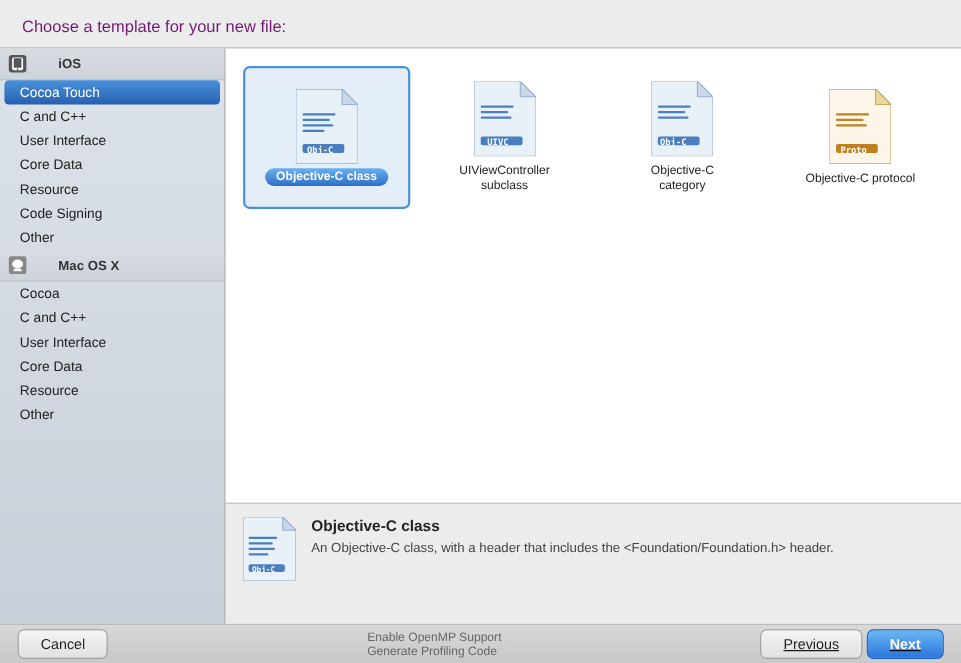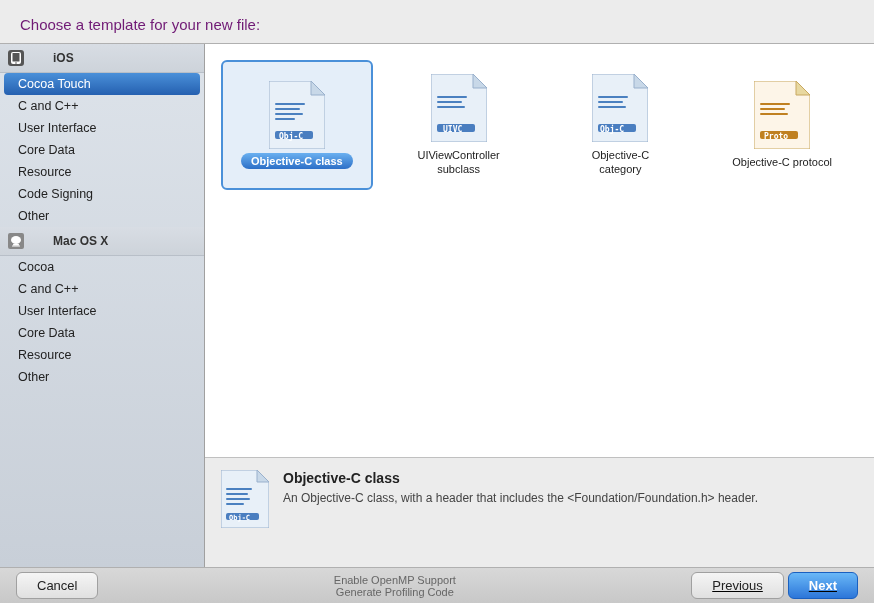--- a/index.html
+++ b/index.html
@@ -411,21 +411,21 @@
           <p>An Objective-C class, with a header that includes the &lt;Foundation/Foundation.h&gt; header.</p>
         </div>
       </div>
     </div>
   </div>
 
   <div class="bottom-bar">
     <div class="bottom-left">
       <button class="btn btn-default">Cancel</button>
     </div>
-    <div style="font-size:11px; color:#666; text-align:center;">
+    <div style="font-size:11px; color:#666; ">
       <span>Enable OpenMP Support</span><br>
       <span>Generate Profiling Code</span>
     </div>
     <div class="bottom-right">
       <button class="btn btn-default">Previous</button>
       <button class="btn btn-primary">Next</button>
     </div>
   </div>
 
 </div>

